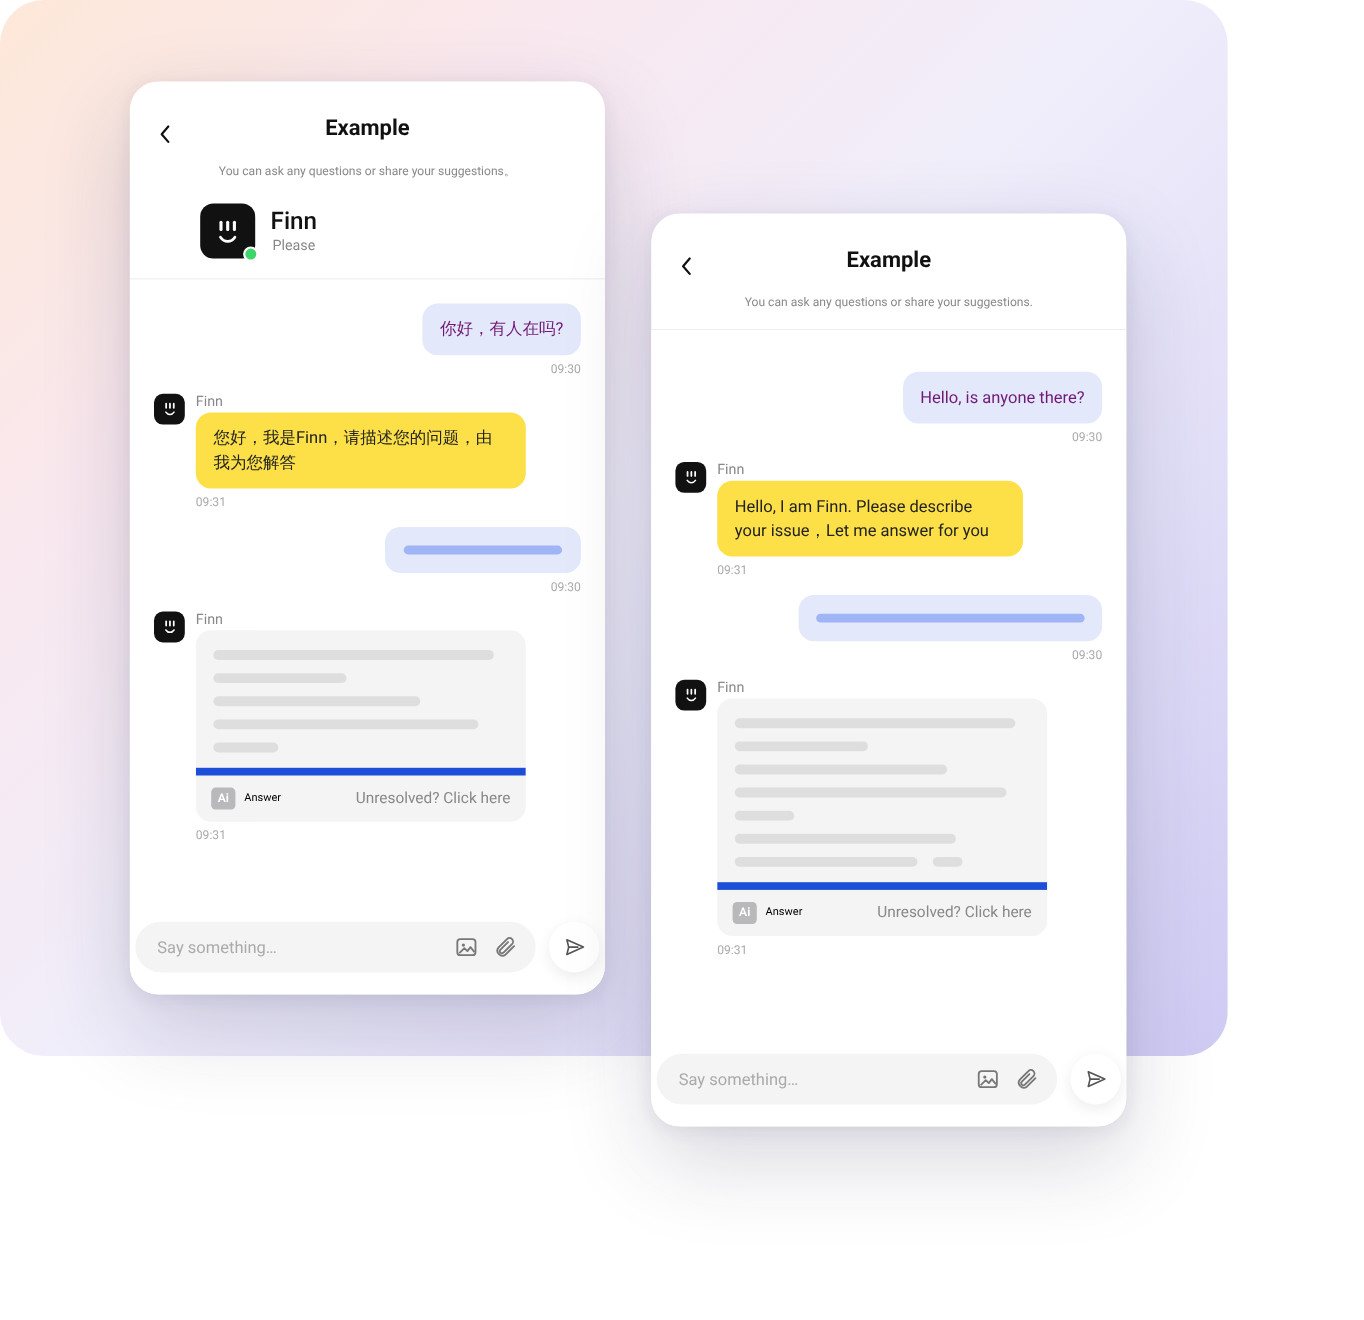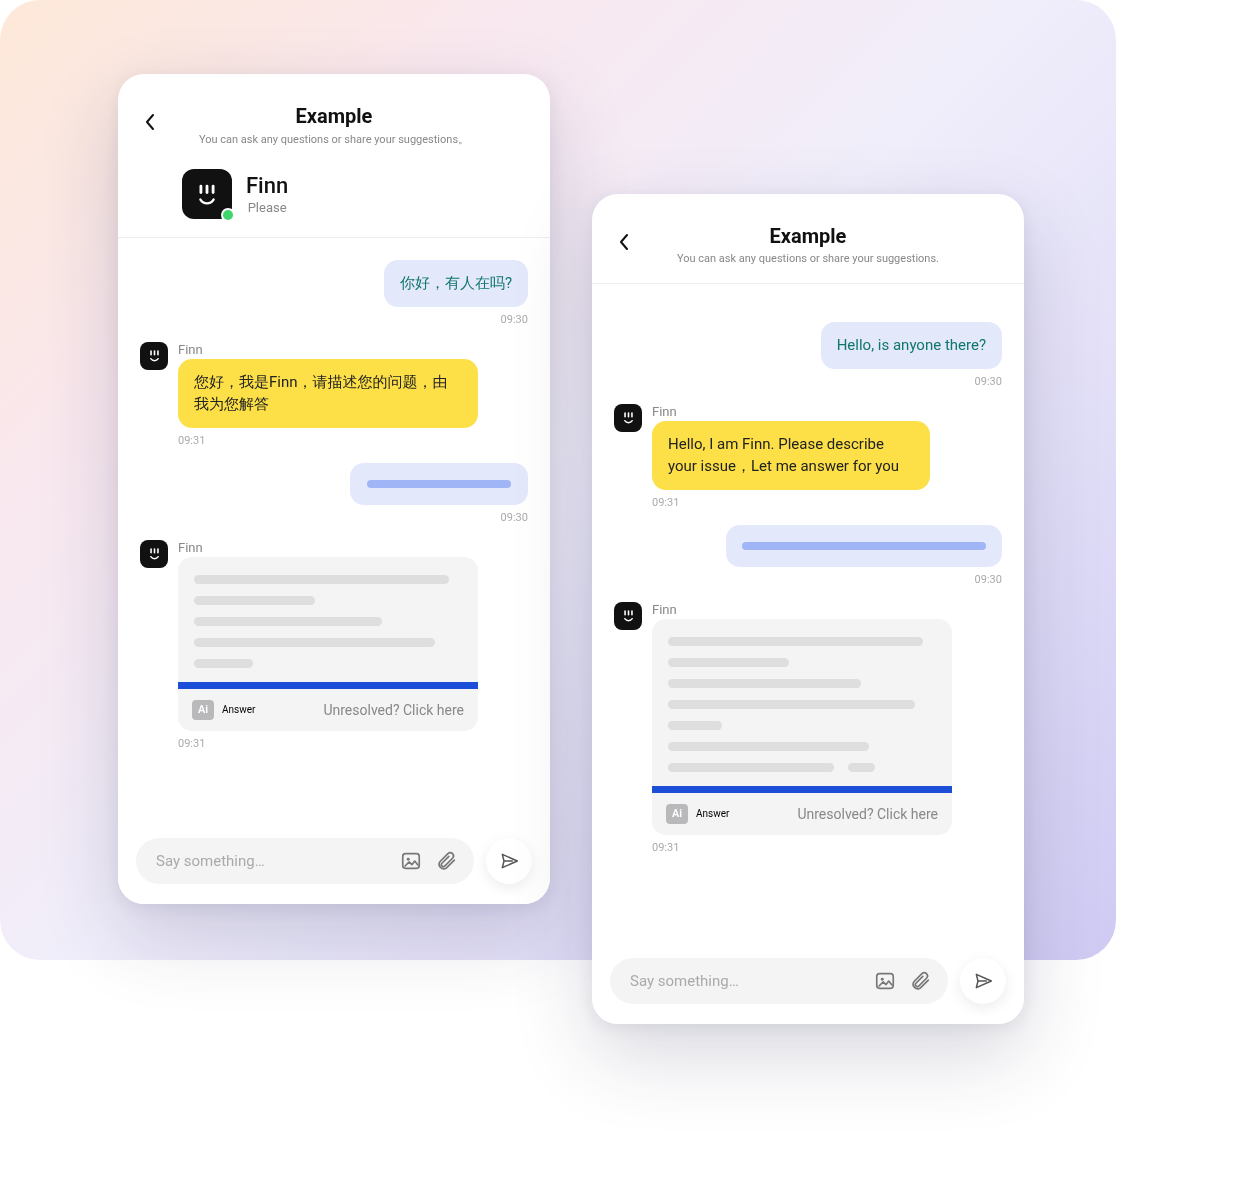--- a/index.html
+++ b/index.html
@@ -43,21 +43,21 @@
     left: 20px;
     top: 36px;
     width: 24px;
     height: 24px;
     display: flex;
     align-items: center;
     justify-content: center;
     cursor: pointer;
   }
   .title { font-size: 20px; font-weight: 700; color: #111; }
-  .subtitle { font-size: 11px; color: #888; margin-top: 4px; }
+  .subtitle { font-size: 11px; color: #888; margin-top: 20px; }
   .profile { display: flex; align-items: center; justify-content: flex-start; gap: 14px; margin-top: 22px; padding-left: 44px; }
   .avatar-lg {
     width: 50px; height: 50px; border-radius: 12px; background: #111;
     display: flex; align-items: center; justify-content: center; position: relative;
   }
   .dot {
     position: absolute; right: -3px; bottom: -3px; width: 14px; height: 14px;
     border-radius: 50%; background: #3ED66B; border: 2px solid #fff;
   }
   .profile-name { font-size: 22px; font-weight: 500; color: #111; }
@@ -70,21 +70,21 @@
   .row.left .col { display: flex; flex-direction: column; align-items: flex-start; flex: 1 1 auto; min-width: 0; }
   .avatar-sm {
     width: 28px; height: 28px; border-radius: 8px; background: #111; flex: 0 0 auto;
     display:flex;align-items:center;justify-content:center;
   }
   .sender { font-size: 13px; color: #888; margin-bottom: 2px; }
   .bubble {
     border-radius: 14px; padding: 12px 16px; font-size: 15px; line-height: 1.5;
     max-width: 300px; word-wrap: break-word;
   }
-  .bubble.user { background: #E3E8FB; color: #0f766e; }
+  .bubble.user { background: #E3E8FB; color: #701a75; }
   .bubble.agent { background: #fde047; color: #222; max-width: 300px; }
   .bubble.loading { background: #E3E8FB; width: 178px; height: 42px; display:flex;align-items:center;justify-content:center; }
   .bar { height: 8px; width: 144px; border-radius: 6px; background: #9FB5F6; }
   .ts { font-size: 11px; color: #aaa; margin-top: 6px; margin-left: 16px; }
   .ts.right { align-self: flex-end; }
   .ts.left { align-self: flex-start; margin-left: 0; }
 
   .ai-card {
     background: #F4F4F5; border-radius: 14px; width: 300px; overflow: hidden;
   }
@@ -94,21 +94,21 @@
     border-top: 7px solid #1d4ed8; padding: 11px 14px; display:flex; align-items:center; gap:8px;
   }
   .ai-badge {
     width: 22px; height: 20px; border-radius: 4px; background: #B9B9BC; color:#fff;
     font-size: 11px; font-weight:600; display:flex;align-items:center;justify-content:center;
   }
   .ai-label { font-size: 10px; color: #000000; }
   .ai-link { margin-left:auto; font-size: 14px; color: #888; cursor:pointer; }
 
   .composer {
-    flex: 0 0 auto; padding: 16px 18px 20px; display:flex; align-items:center; gap:12px;
+    flex: 0 0 auto; padding: 16px 5px 20px; display:flex; align-items:center; gap:12px;
     background:#fff;
   }
   .input-pill {
     flex: 1 1 auto; background:#F4F4F5; border-radius: 999px; height: 46px;
     display:flex; align-items:center; padding: 0 12px 0 20px; gap: 6px;
   }
   .input-text { flex:1 1 auto; font-size: 15px; color:#aaa; }
   .icon-btn {
     width: 30px; height: 30px; display:flex;align-items:center;justify-content:center;
     cursor:pointer; color:#777;

